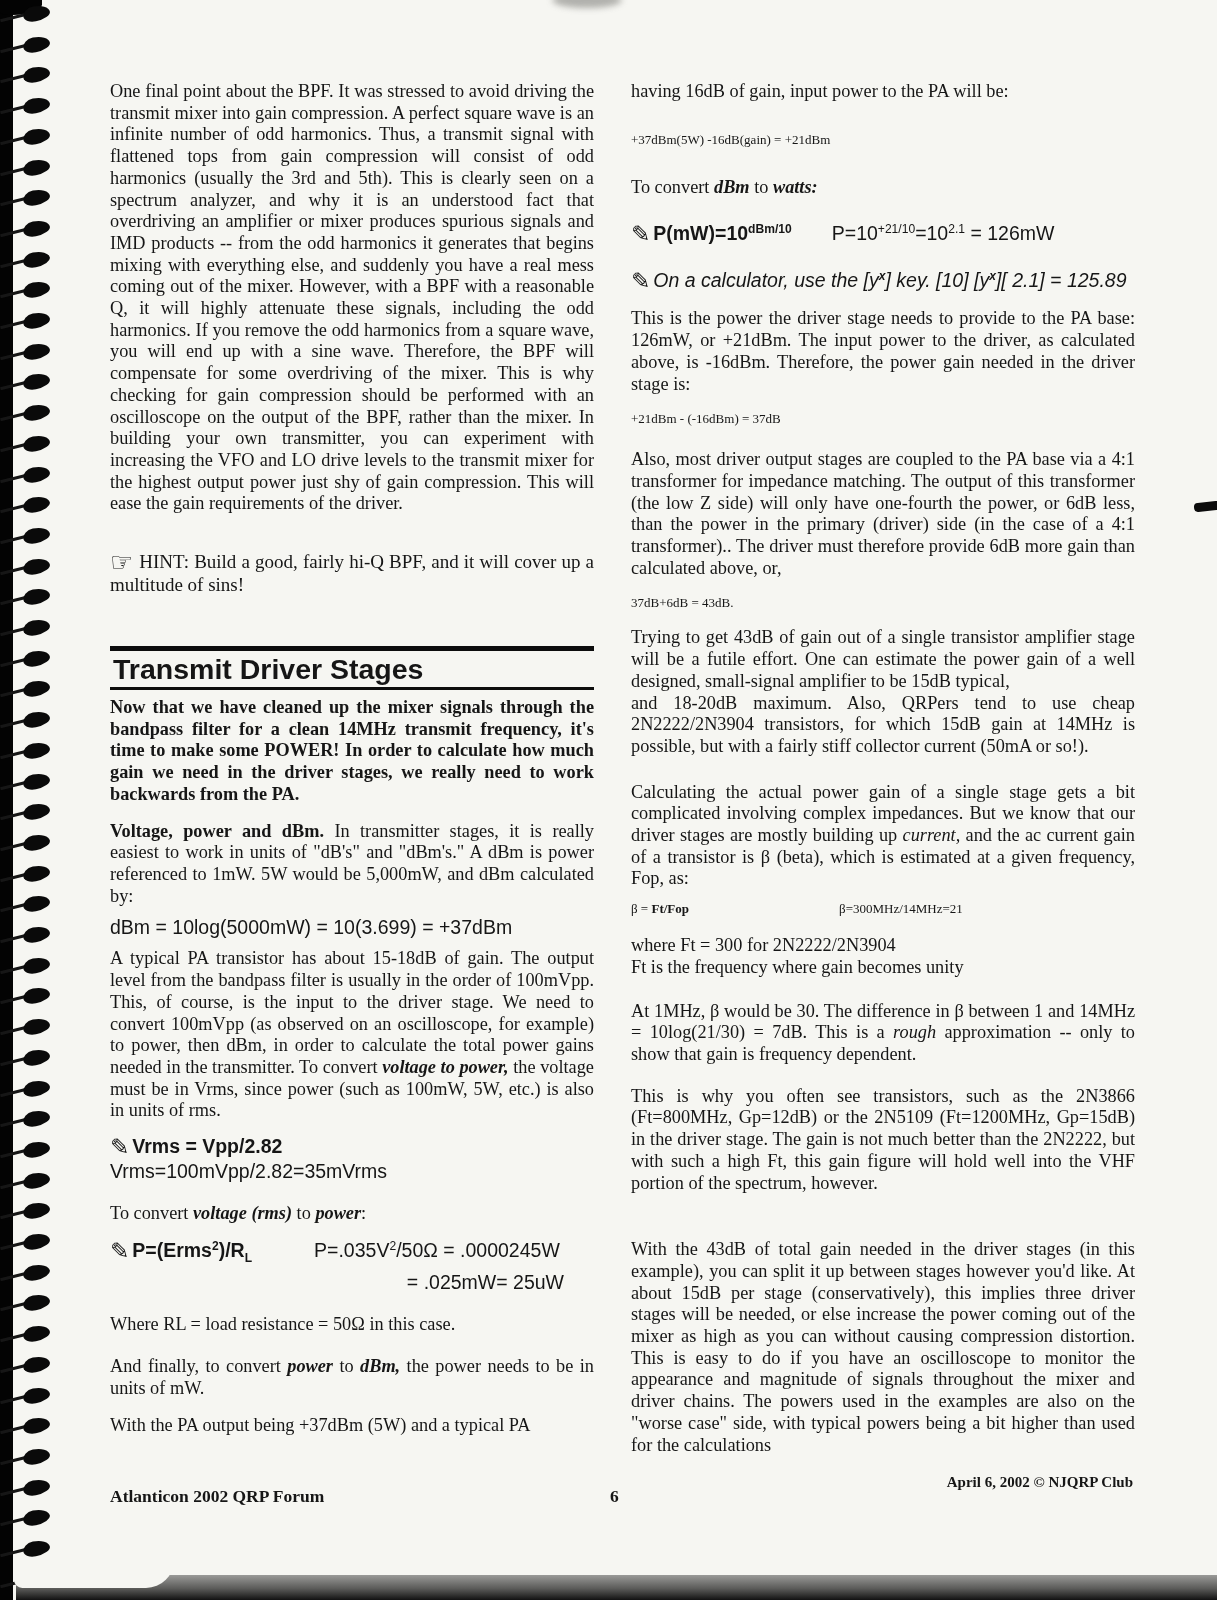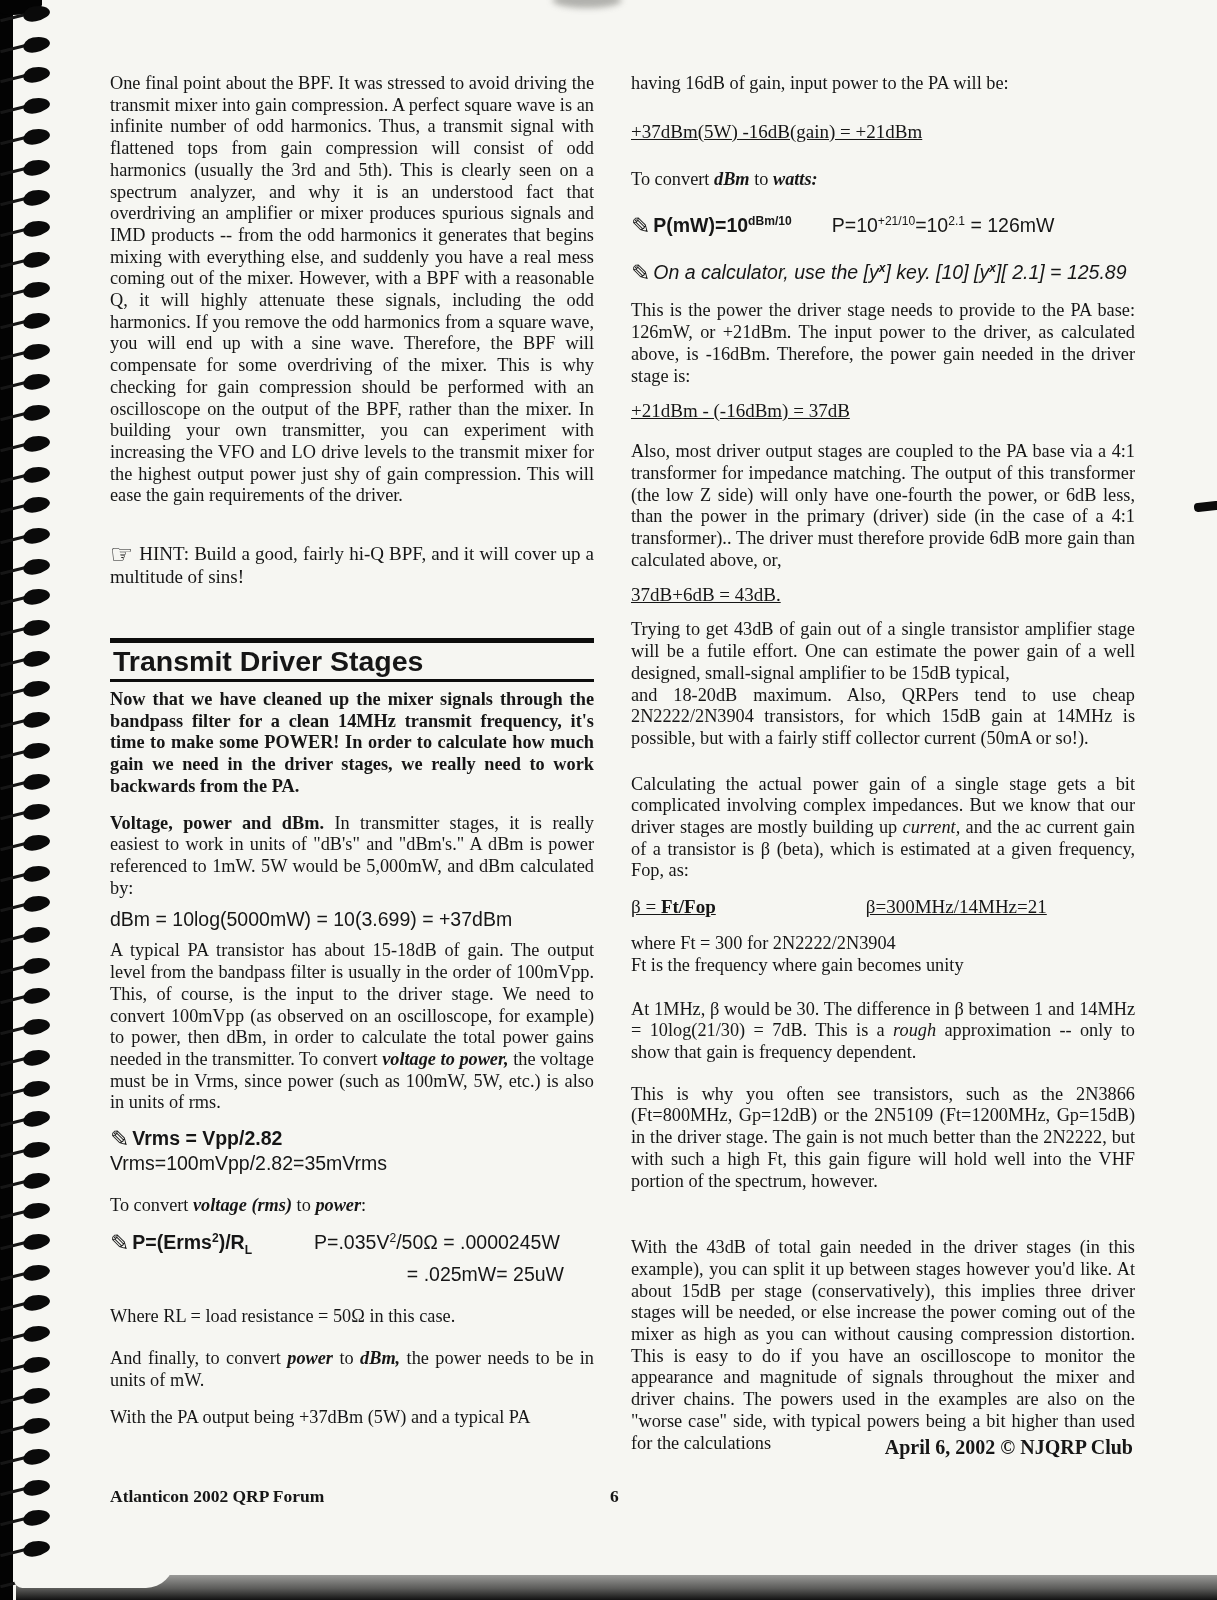--- a/index.html
+++ b/index.html
@@ -17,54 +17,54 @@
   
   .bottom-shadow{position:absolute;left:16px;right:0;bottom:0;height:25px;
                  background:linear-gradient(#9a9a98,#5a5a58 55%,#121212);}
   .corner-curve{position:absolute;left:14px;bottom:12px;width:160px;height:28px;
                 background:#f6f6f2;border-radius:0 0 34px 10px;}
   .scan-smudge{position:absolute;left:552px;top:-8px;width:70px;height:16px;background:#9a9a96;
                border-radius:50%;filter:blur(3px);opacity:.75;}
   .edge-mark{position:absolute;left:1194px;top:502px;width:26px;height:9px;background:#0c0c0c;
              border-radius:4px;transform:rotate(-6deg);}
   
-  .col{position:absolute;top:0;}
+  .col{position:absolute;top:8px;}
   .col-left{left:110px;width:484px;}
   .col-right{left:631px;width:504px;}
   .p{margin:0;font-size:18.3px;line-height:21.7px;text-align:justify;}
   .lead{font-weight:bold;}
   .bi{font-weight:bold;font-style:italic;}
   .it{font-style:italic;}
   
   .hint{margin-top:36px;font-size:19px;line-height:22.5px;text-align:justify;}
   .hand-icon{font-family:"DejaVu Sans",sans-serif;font-size:26px;line-height:20px;vertical-align:-3px;margin-right:6px;}
   
   .heading-block{margin-top:50px;}
   .rule-top{height:4.5px;background:#0d0d0d;}
   .rule-bottom{height:3.5px;background:#0d0d0d;margin-top:1px;}
   .section-heading{font-family:"Liberation Sans",sans-serif;font-weight:bold;font-size:28.5px;
                    line-height:34px;margin:0;padding:1px 0 0 3px;letter-spacing:0;}
   
   .sans{font-family:"Liberation Sans",sans-serif;}
   .formula{margin:0;font-size:19.5px;line-height:24px;text-align:left;}
-  .f-serif{font-family:"Liberation Serif",serif;font-size:19px;text-decoration:underline;}
+  .f-serif{font-family:"Liberation Serif",serif;font-size:13px;}
   .f-lhs{font-weight:bold;}
   .pencil-icon{font-family:"DejaVu Sans",sans-serif;font-size:23px;margin-right:3px;vertical-align:-2px;}
   .sp{font-size:0.62em;vertical-align:super;letter-spacing:0;}
   .sb{font-size:0.62em;vertical-align:sub;}
   .f-line2{text-align:right;padding-right:30px;}
   .gap-v{display:inline-block;width:46px;}
   .gap-p{display:inline-block;width:62px;}
   .gap-d{display:inline-block;width:58px;}
   .gap-m{display:inline-block;width:40px;}
   .gap-b{display:inline-block;width:150px;}
   
   .footer-left{position:absolute;left:110px;top:1486px;font-weight:bold;font-size:17.5px;}
   .footer-page{position:absolute;left:610px;top:1486px;font-weight:bold;font-size:17.5px;}
-  .footer-right{position:absolute;right:84px;top:1436px;font-weight:bold;font-size:20px;}
+  .footer-right{position:absolute;right:84px;top:1474px;font-weight:bold;font-size:15px;}
   
   .mt-p1{margin-top:73px;}
   .mt-intro{margin-top:7px;font-weight:bold;}
   .mt-voltage{margin-top:15px;}
   .mt-f1{margin-top:8px;}
   .mt-typical{margin-top:9px;}
   .mt-vrms{margin-top:12px;}
   .mt-convrms{margin-top:20px;}
   .mt-power{margin-top:9px;}
   .mt-where{margin-top:20px;font-family:Liberation Serif, serif;}
@@ -75,21 +75,21 @@
   .mt-f37{margin-top:25px;}
   .mt-convdbm{margin-top:25px;}
   .mt-pmw{margin-top:18px;}
   .mt-calc{margin-top:18px;}
   .mt-driver{margin-top:15px;}
   .mt-f21{margin-top:12px;}
   .mt-also{margin-top:18px;}
   .mt-f43{margin-top:12px;}
   .mt-trying{margin-top:12px;}
   .mt-ccalc{margin-top:24px;}
-  .mt-beta{margin-top:13px;}
+  .mt-beta{margin-top:7px;}
   .mt-wft{margin-top:14px;}
   .mt-1mhz{margin-top:22px;}
   .mt-2n{margin-top:20px;}
   .mt-43{margin-top:45px;}
 </style>
 </head>
 <body>
 
 <div class="page">
 

